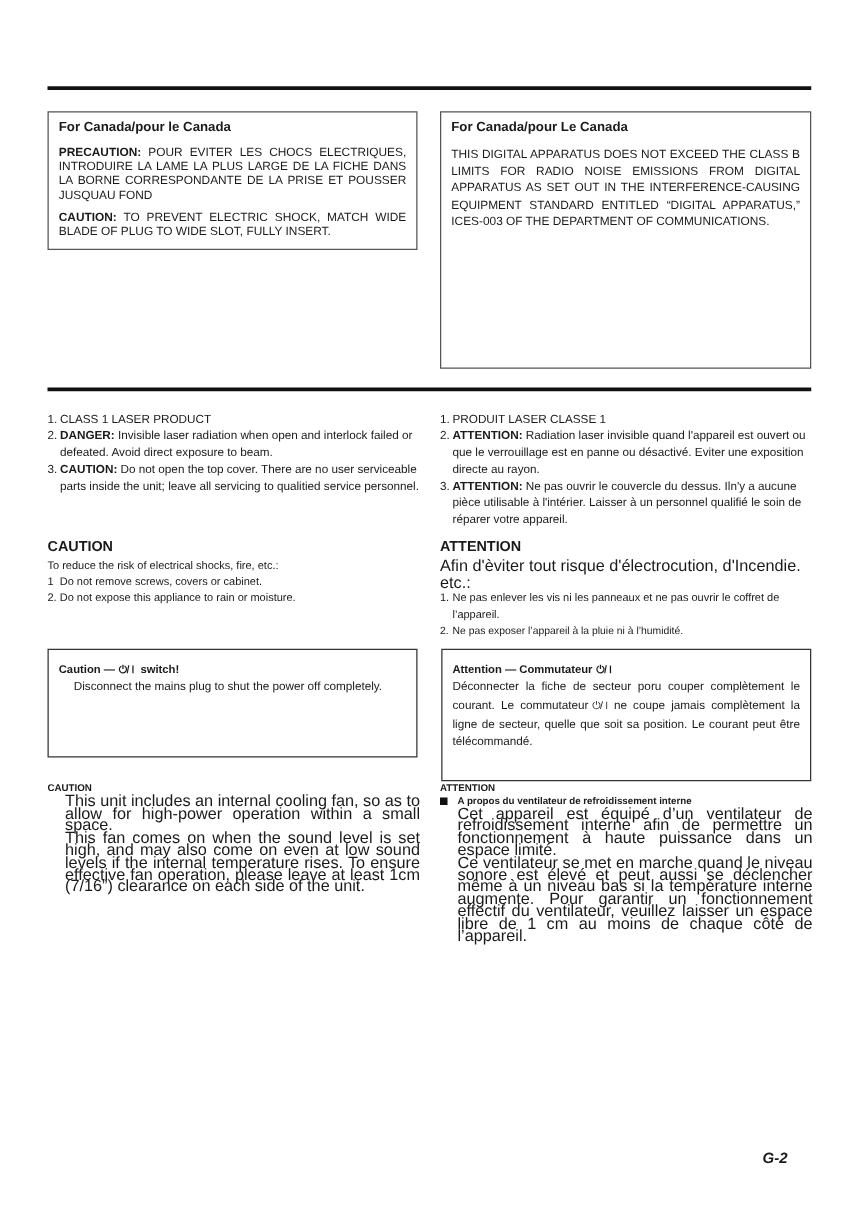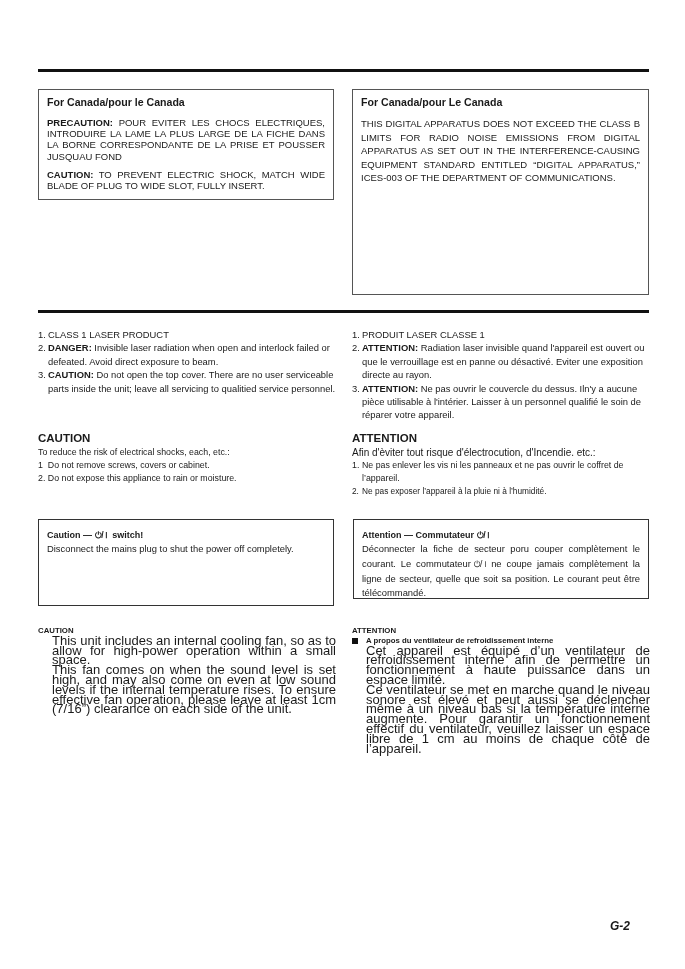--- a/index.html
+++ b/index.html
@@ -15,21 +15,21 @@
   .list { margin: 0; padding: 0; list-style: none; font-size: 9.4px; line-height: 13.4px; }
   .list li { position: relative; padding-left: 10px; }
   .list li .num { position: absolute; left: 0; top: 0; }
   .h2 { font-weight: bold; font-size: 11.5px; margin: 0 0 2px 0; }
   .plain { font-size: 8.8px; line-height: 13px; }
   .small-h { font-weight: bold; font-size: 7.8px; line-height: 9.8px; }
   .small-sub { font-weight: bold; font-size: 7.8px; line-height: 9.8px; position: relative; padding-left: 14px; }
   .small-sub .sq { position: absolute; left: 0; top: 2px; width: 6px; height: 6px; background: #111; }
   .small-p { font-size: 13px; line-height: 9.8px; text-align: justify; padding-left: 14px; }
   .sw-box-title { font-weight: bold; font-size: 9px; line-height: 13px; }
-  .sw-text { font-size: 9.4px; line-height: 14.8px; }
+  .sw-text { font-size: 9.4px; line-height: 14.8px; margin-left: 12px; }
   .sw-text-fr { font-size: 9.4px; line-height: 14.8px; text-align: justify; }
   .pw { display: inline-block; font-size: 8.5px; margin: 0 3px; letter-spacing: -0.5px; }
   .page-num { position: absolute; left: 610px; top: 919px; font-weight: bold; font-style: italic;
               font-size: 12px; }
 </style>
 </head>
 <body>
 
 <div class="rule" style="top:69px;"></div>
 
@@ -61,40 +61,40 @@
 <div class="col" style="left:352px; top:328px; width:296px;">
   <ul class="list">
     <li><span class="num">1.</span><span>PRODUIT LASER CLASSE 1</span></li>
     <li><span class="num">2.</span><span class="b">ATTENTION:</span><span> Radiation laser invisible quand l'appareil est ouvert ou que le verrouillage est en panne ou désactivé. Eviter une exposition directe au rayon.</span></li>
     <li><span class="num">3.</span><span class="b">ATTENTION:</span><span> Ne pas ouvrir le couvercle du dessus. Iln'y a aucune pièce utilisable à l'intérier. Laisser à un personnel qualifié le soin de réparer votre appareil.</span></li>
   </ul>
 </div>
 
 <div class="col" style="left:38px; top:432px; width:300px;">
   <div class="h2">CAUTION</div>
-  <div class="plain">To reduce the risk of electrical shocks, each, etc.:</div>
+  <div class="plain">To reduce the risk of electrical shocks, fire, etc.:</div>
   <div class="plain"><span>1</span>&nbsp; <span>Do not remove screws, covers or cabinet.</span></div>
   <div class="plain"><span>2.</span> <span>Do not expose this appliance to rain or moisture.</span></div>
 </div>
 
 <div class="col" style="left:352px; top:432px; width:296px;">
   <div class="h2">ATTENTION</div>
-  <div class="plain" style="font-size:10px;">Afin d'èviter tout risque d'électrocution, d'Incendie. etc.:</div>
+  <div class="plain" style="font-size:13px;">Afin d'èviter tout risque d'électrocution, d'Incendie. etc.:</div>
   <div class="plain" style="position:relative; padding-left:10px;"><span style="position:absolute; left:0;">1.</span><span>Ne pas enlever les vis ni les panneaux et ne pas ouvrir le coffret de l’appareil.</span></div>
   <div class="plain" style="position:relative; padding-left:10px; font-size:8.3px;"><span style="position:absolute; left:0;">2.</span><span>Ne pas exposer l’appareil à la pluie ni à l’humidité.</span></div>
 </div>
 
 <div class="box" style="left:38px; top:519px; width:296px; height:87px; padding:9px 0 0 8px; border:1.5px solid #333;">
   <div class="sw-box-title">
     <span>Caution —</span><span class="pw">⏻/⏽</span><span>switch!</span>
   </div>
   <div class="sw-text">Disconnect the mains plug to shut the power off completely.</div>
 </div>
 
-<div class="box" style="left:353px; top:519px; width:296px; height:80px; padding:9px 8px 0 8px; border:1.5px solid #333;">
+<div class="box" style="left:353px; top:519px; width:296px; height:106px; padding:9px 8px 0 8px; border:1.5px solid #333;">
   <div class="sw-box-title">
     <span>Attention — Commutateur</span><span class="pw">⏻/⏽</span>
   </div>
   <div class="sw-text-fr">
     <span>Déconnecter la fiche de secteur poru couper complètement le courant. Le commutateur</span><span class="pw">⏻/⏽</span><span>ne coupe jamais complètement la ligne de secteur, quelle que soit sa position. Le courant peut être télécommandé.</span>
   </div>
 </div>
 
 <div class="col" style="left:38px; top:626px; width:298px;">
   <div class="small-h">CAUTION</div>

